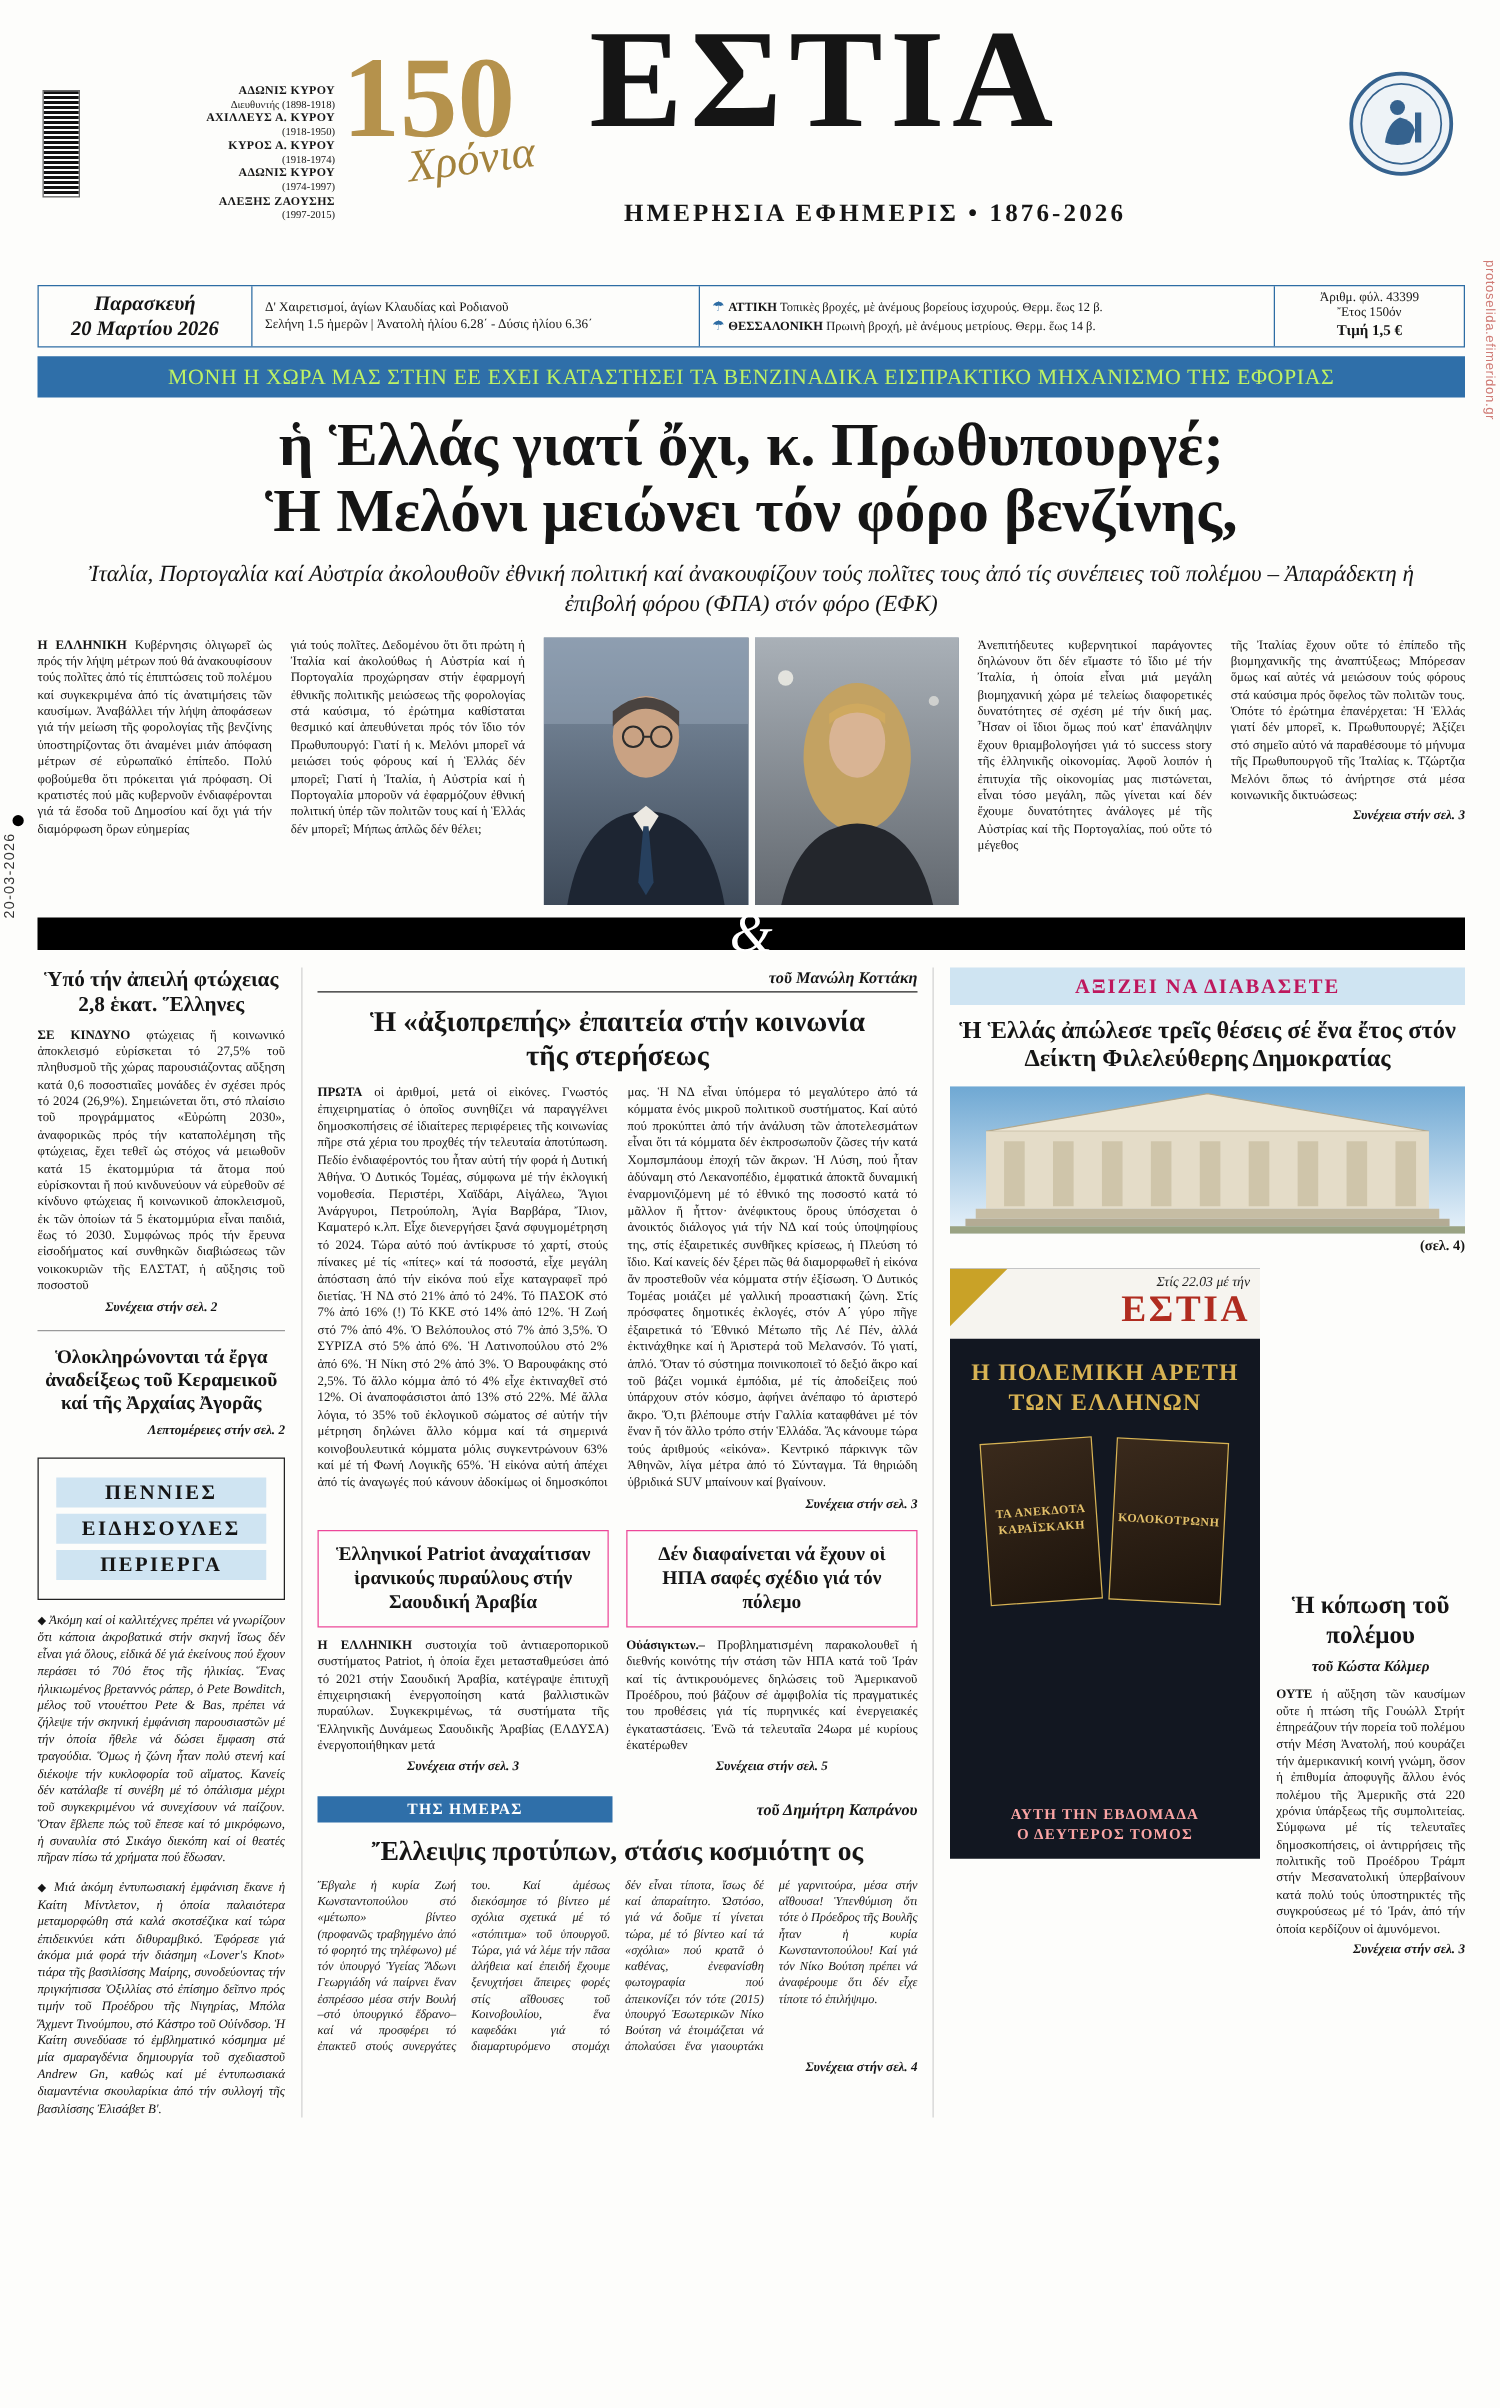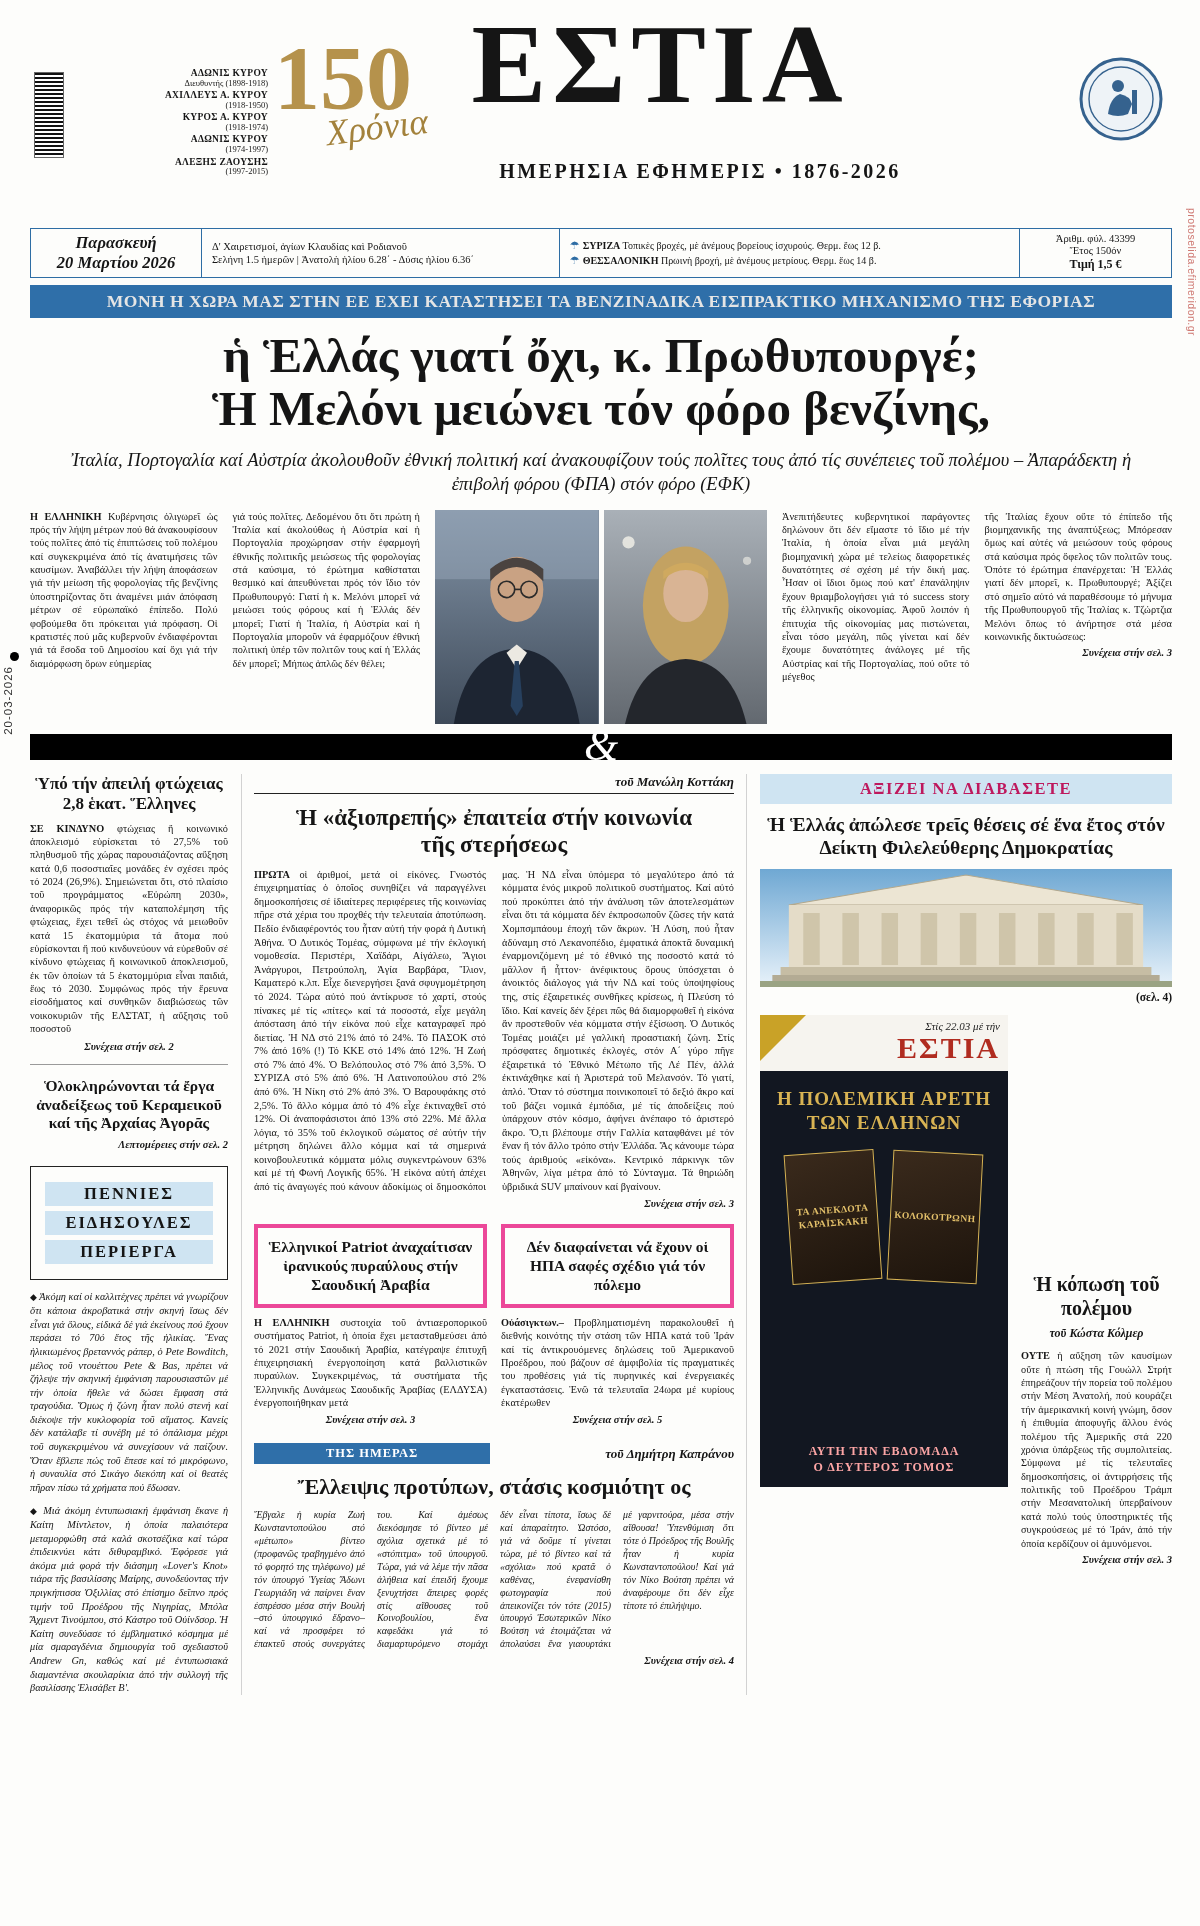--- a/index.html
+++ b/index.html
@@ -34,21 +34,21 @@
   .info-cell:first-child{border-left:none}
   .cell-date{width:170px;font-style:italic;font-weight:bold;font-size:16.5px;text-align:center;line-height:1.2}
   .cell-saints{flex:1.15;font-size:10.5px;gap:2px}
   .cell-weather{flex:1.5;font-size:10px;gap:2px}
   .w-label{font-weight:bold}
   .w-icon{color:#2e6da4;font-family:"DejaVu Sans",sans-serif;font-size:11px;margin-right:3px}
   .cell-issue{width:152px;font-size:10.5px;text-align:center;gap:1px}
   .issue-price{font-weight:bold;font-size:12px}
 
   
-  .kicker{margin-top:7px;background:#2f6fa9;color:#e5e5e5;text-align:center;font-weight:bold;
+  .kicker{margin-top:7px;background:#2f6fa9;color:#bef264;text-align:center;font-weight:normal;
           font-size:17.5px;letter-spacing:.5px;padding:6px 4px}
   .headline{margin-top:12px;text-align:center;font-weight:bold;font-size:49px;line-height:1.08}
   .deck{margin:13px auto 2px;max-width:1070px;text-align:center;font-style:italic;font-size:18.5px;line-height:1.3}
 
   
   .lead{display:grid;grid-template-columns:1fr 1fr 332px 1fr 1fr;column-gap:15px;margin-top:13px}
   .body-text{font-size:10.3px;line-height:1.3;text-align:justify}
   .lead-in{font-weight:bold}
   .photo-pair{display:flex;gap:5px;height:214px}
   .photo{flex:1;overflow:hidden;background:#7b8897}
@@ -75,21 +75,21 @@
                 font-size:16.5px;letter-spacing:2px;font-weight:bold}
   .rail-par{font-size:10.3px;font-style:italic;text-align:justify;line-height:1.32;margin-top:10px}
   .rail-par::before{content:"◆ ";font-style:normal;font-size:9px}
 
   .kottakis-by{text-align:right;font-style:italic;font-weight:bold;font-size:13px;
                border-bottom:1px solid #222;padding-bottom:3px}
   .kottakis-head{font-size:23px;font-weight:bold;text-align:center;line-height:1.18;margin:10px 26px 10px}
   .kottakis-body{columns:2;column-gap:16px;font-size:10.3px;line-height:1.32;text-align:justify}
 
   .boxes{display:grid;grid-template-columns:1fr 1fr;column-gap:14px;margin-top:15px}
-  .news-box-head{border:4px solid #ec4899;padding:9px 10px;font-weight:bold;font-size:15.5px;
+  .news-box-head{border:1px solid #ec4899;padding:9px 10px;font-weight:bold;font-size:15.5px;
                  text-align:center;line-height:1.25}
   .news-box-body{margin-top:8px;font-size:10.3px;line-height:1.3;text-align:justify}
 
   .kapranos{margin-top:18px}
   .kap-bar{display:flex;justify-content:space-between;align-items:center}
   .kap-tag{background:#2f6fa9;color:#fff;font-weight:bold;font-size:12.5px;letter-spacing:1px;
            padding:3px 0;width:236px;text-align:center}
   .kap-by{font-style:italic;font-weight:bold;font-size:13px}
   .kap-head{font-size:22px;font-weight:bold;text-align:center;margin:10px 0 9px}
   .kap-body{columns:4;column-gap:12px;font-size:9.9px;font-style:italic;line-height:1.3;text-align:justify}
@@ -169,21 +169,21 @@
     <div class="info-cell cell-date">
       <div>Παρασκευή</div>
       <div>20 Μαρτίου 2026</div>
     </div>
     <div class="info-cell cell-saints">
       <div>Δ' Χαιρετισμοί, ἁγίων Κλαυδίας καὶ Ροδιανοῦ</div>
       <div>Σελήνη 1.5 ἡμερῶν | Ἀνατολὴ ἡλίου 6.28΄ - Δύσις ἡλίου 6.36΄</div>
     </div>
     <div class="info-cell cell-weather">
       <div>
-        <span class="w-icon">☂</span><span class="w-label">ΣΥΡΙΖΑ</span>
+        <span class="w-icon">☂</span><span class="w-label">ΑΤΤΙΚΗ</span>
         <span>Τοπικὲς βροχές, μὲ ἀνέμους βορείους ἰσχυρούς. Θερμ. ἕως 12 β.</span>
       </div>
       <div>
         <span class="w-icon">☂</span><span class="w-label">ΘΕΣΣΑΛΟΝΙΚΗ</span>
         <span>Πρωινὴ βροχή, μὲ ἀνέμους μετρίους. Θερμ. ἕως 14 β.</span>
       </div>
     </div>
     <div class="info-cell cell-issue">
       <div>Ἀριθμ. φύλ. 43399</div>
       <div>Ἔτος 150όν</div>

